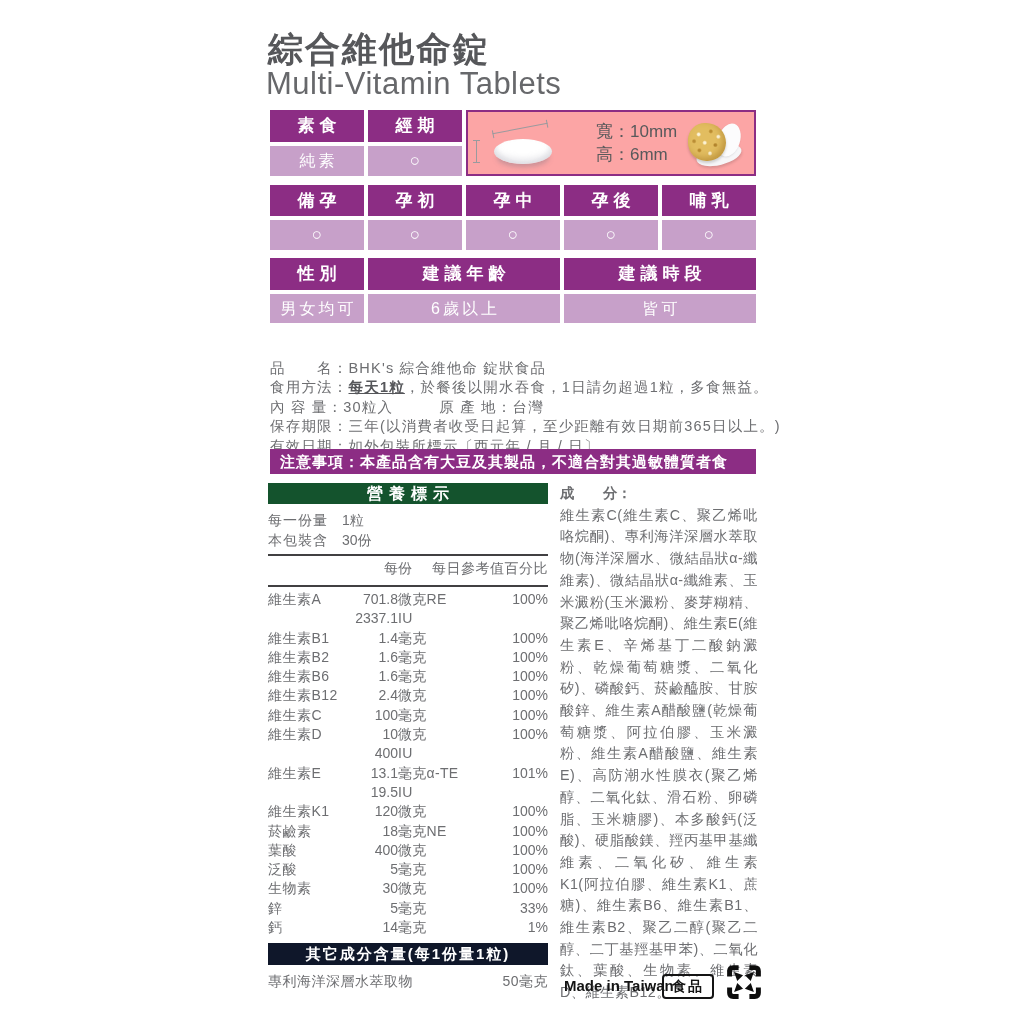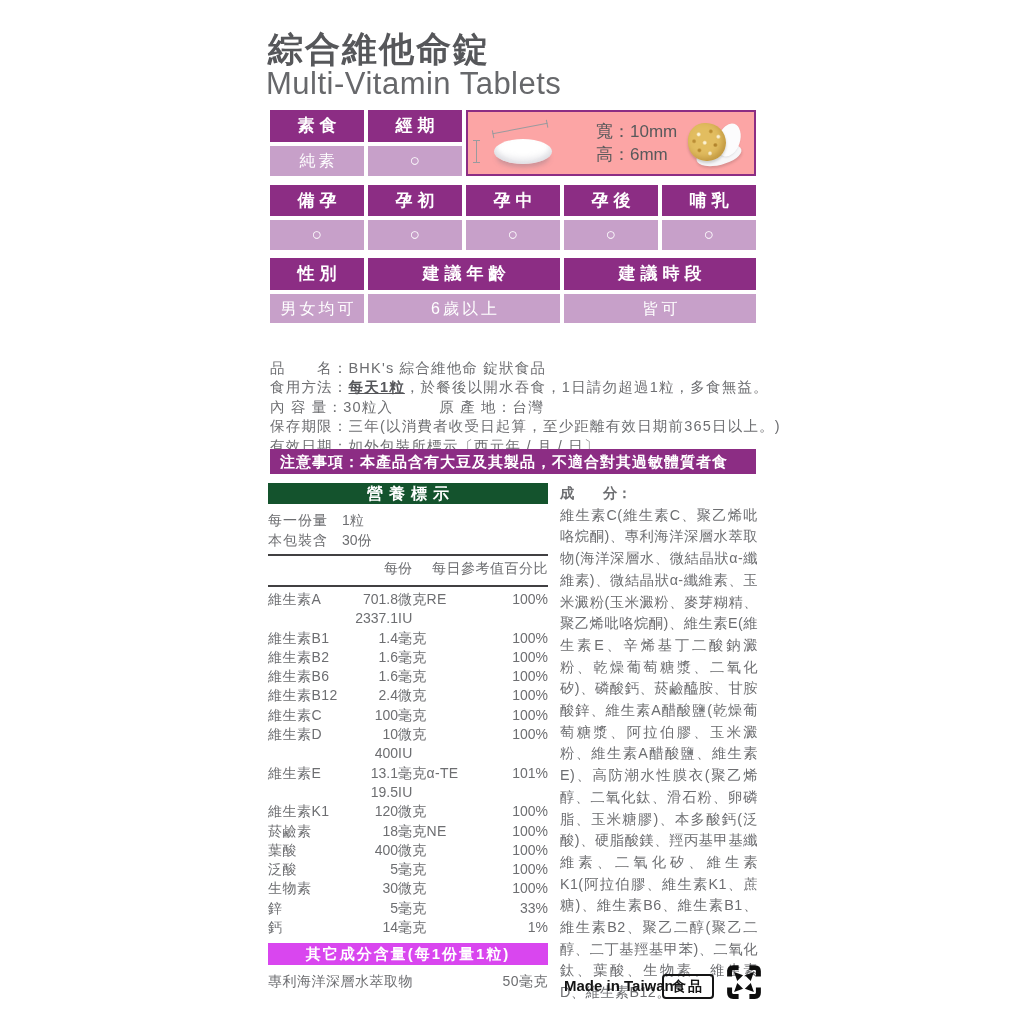--- a/index.html
+++ b/index.html
@@ -66,21 +66,21 @@
   .serving .sl{margin-right:14px;letter-spacing:1px;}
   .rule{border:none;border-top:2.5px solid #414042;margin:4px 0 0 0;}
   .nhead{display:flex;height:25px;line-height:25px;}
   .nhead .sp{width:116px;} .nhead .ph{margin-left:auto;letter-spacing:.5px;}
   .nrows{margin-top:3px;}
   .nrow{display:flex;height:19.3px;line-height:19.3px;}
   .n-name{width:86px;letter-spacing:.5px;}
   .n-num{min-width:44px;text-align:right;}
   .n-unit{text-align:center;letter-spacing:.3px;}
   .n-pct{margin-left:auto;text-align:right;}
-  .bar2{background:#d946ef;color:#fff;font-weight:bold;text-align:center;height:22px;line-height:22px;
+  .bar2{background:#0f172a;color:#fff;font-weight:bold;text-align:center;height:22px;line-height:22px;
        font-size:15px;letter-spacing:2px;margin-top:6px;}
   .other-row{display:flex;height:19px;line-height:19px;margin-top:7px;letter-spacing:.5px;}
   .other-row .ov{margin-left:auto;}
   
   .ing{position:absolute;left:560px;top:483px;width:198px;color:#6d6e71;font-size:14.3px;
        line-height:21.7px;letter-spacing:.4px;}
   .ing .ihead{letter-spacing:0;font-weight:bold;}
   .ing .itext{text-align:justify;text-justify:inter-ideograph;}
   
   .made{position:absolute;left:564px;top:977px;font-size:15px;font-weight:bold;color:#141414;}

